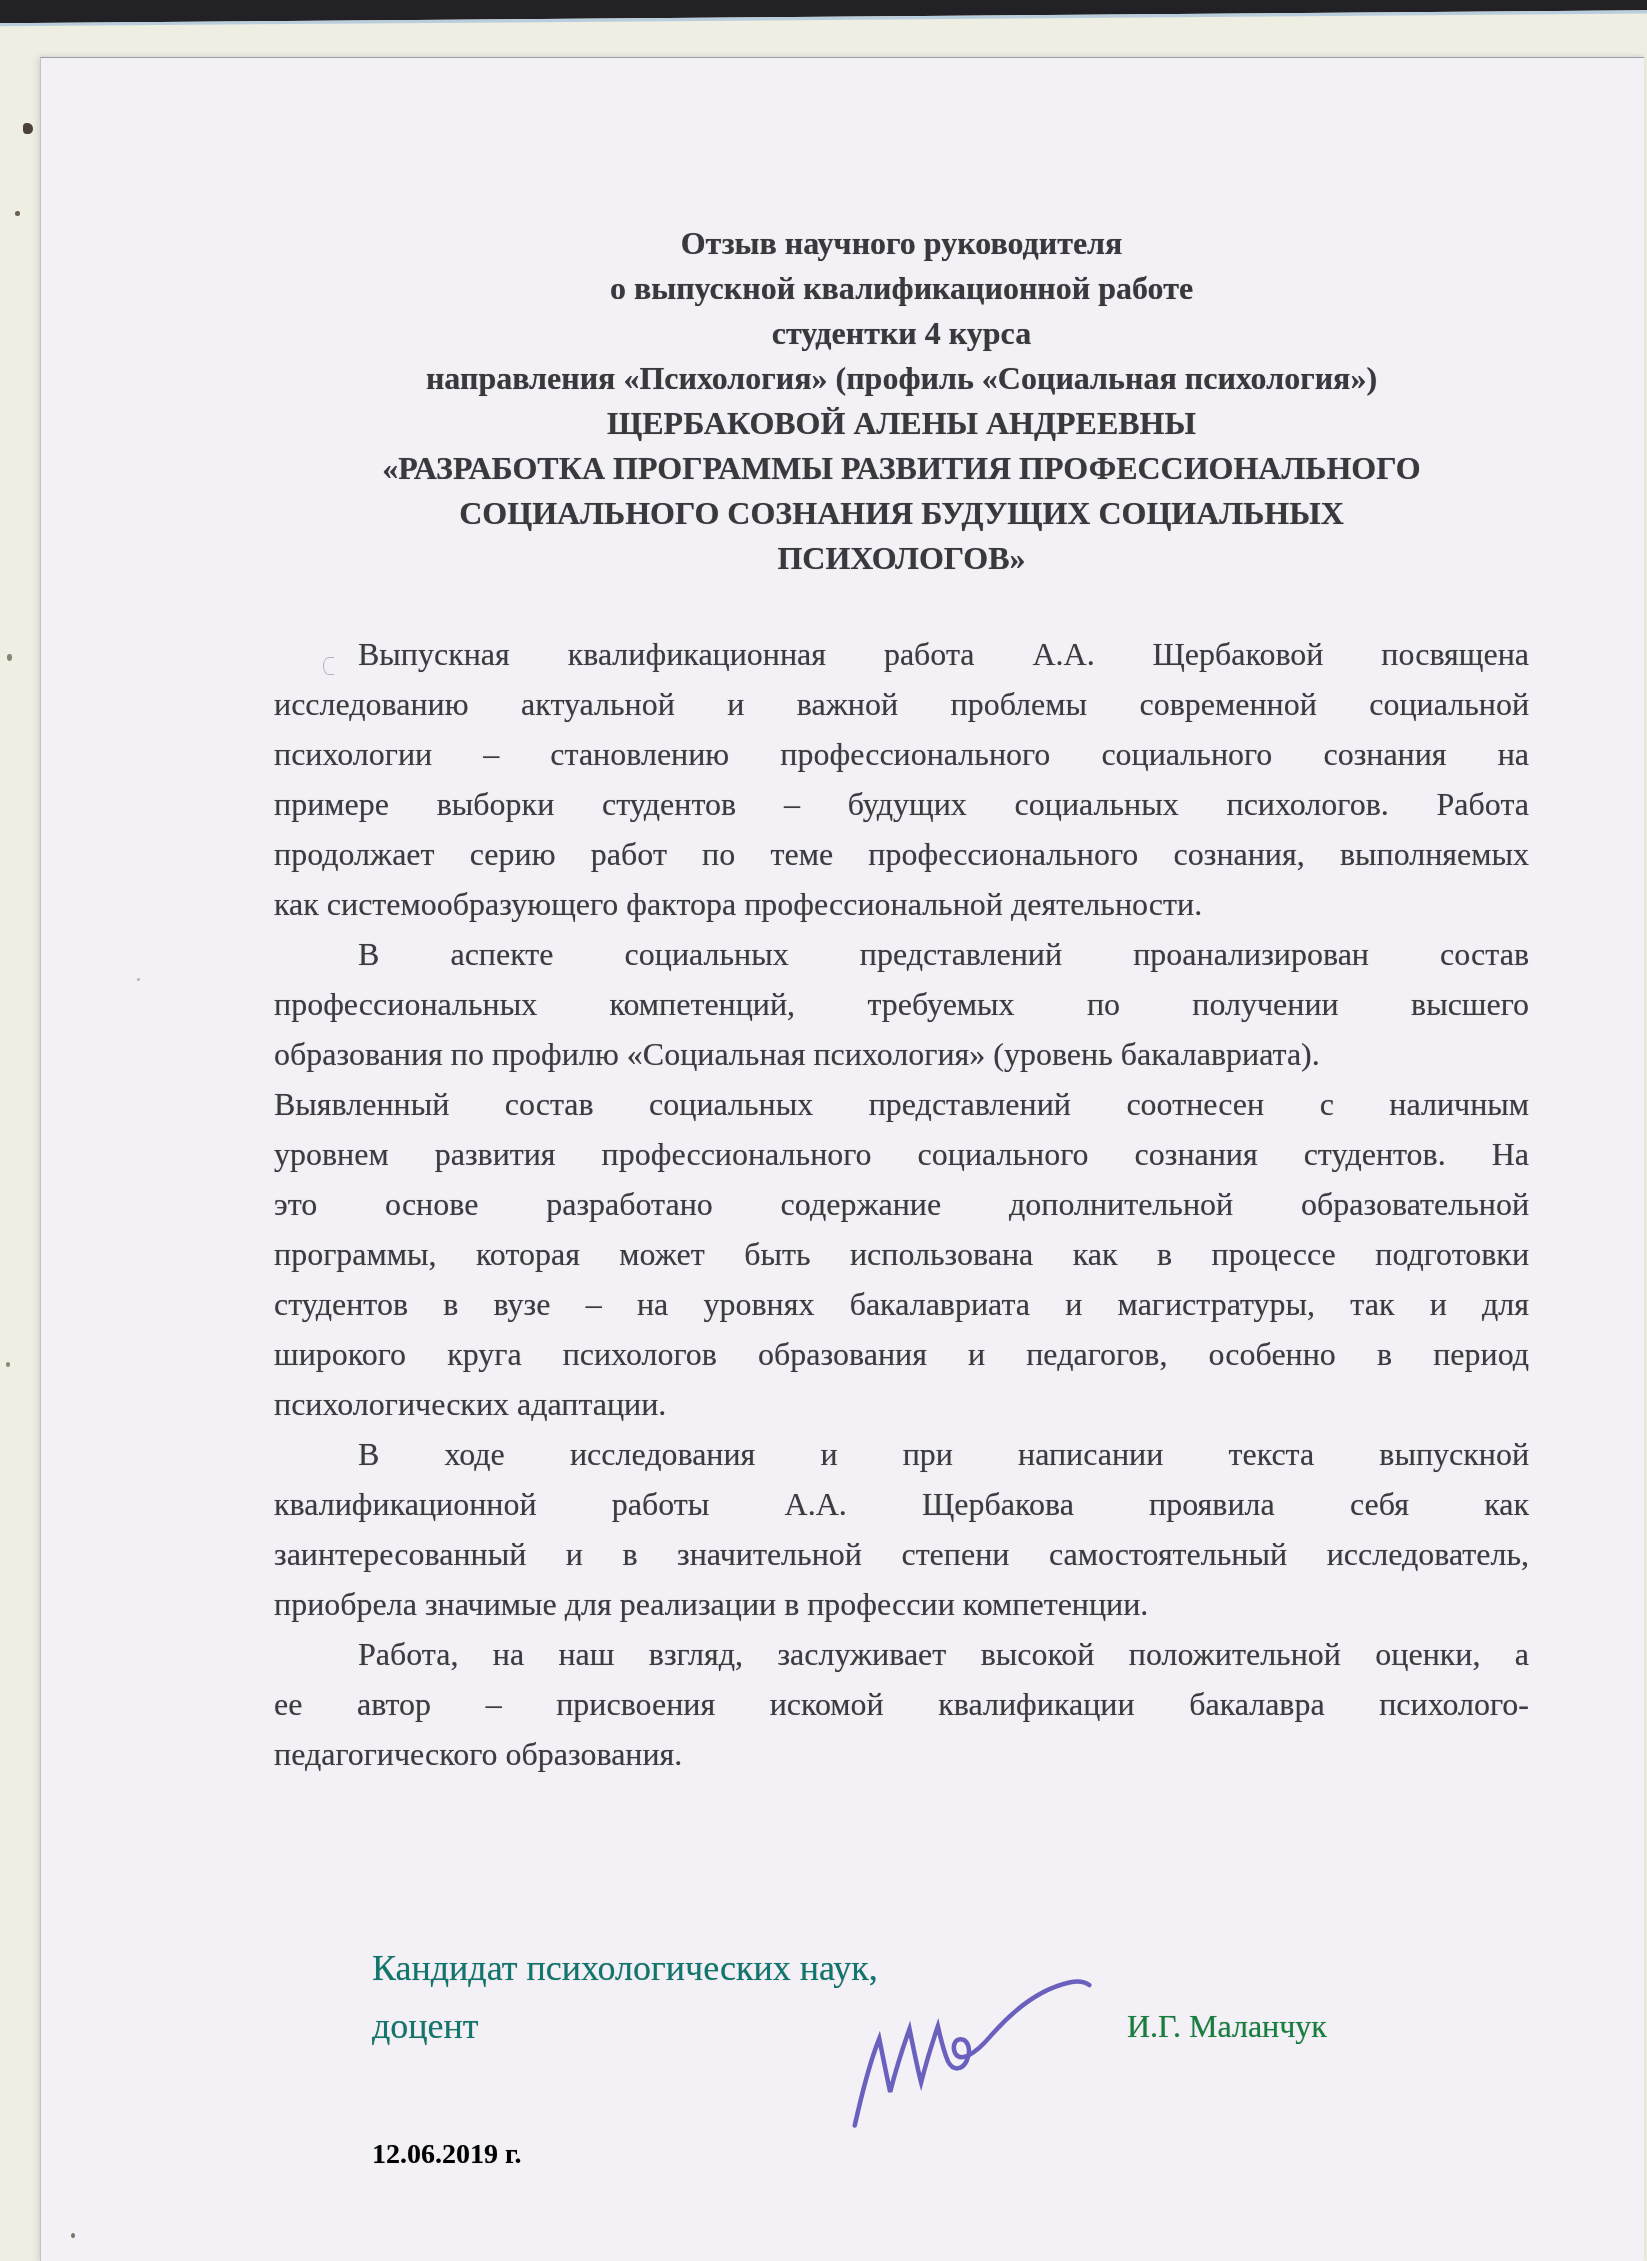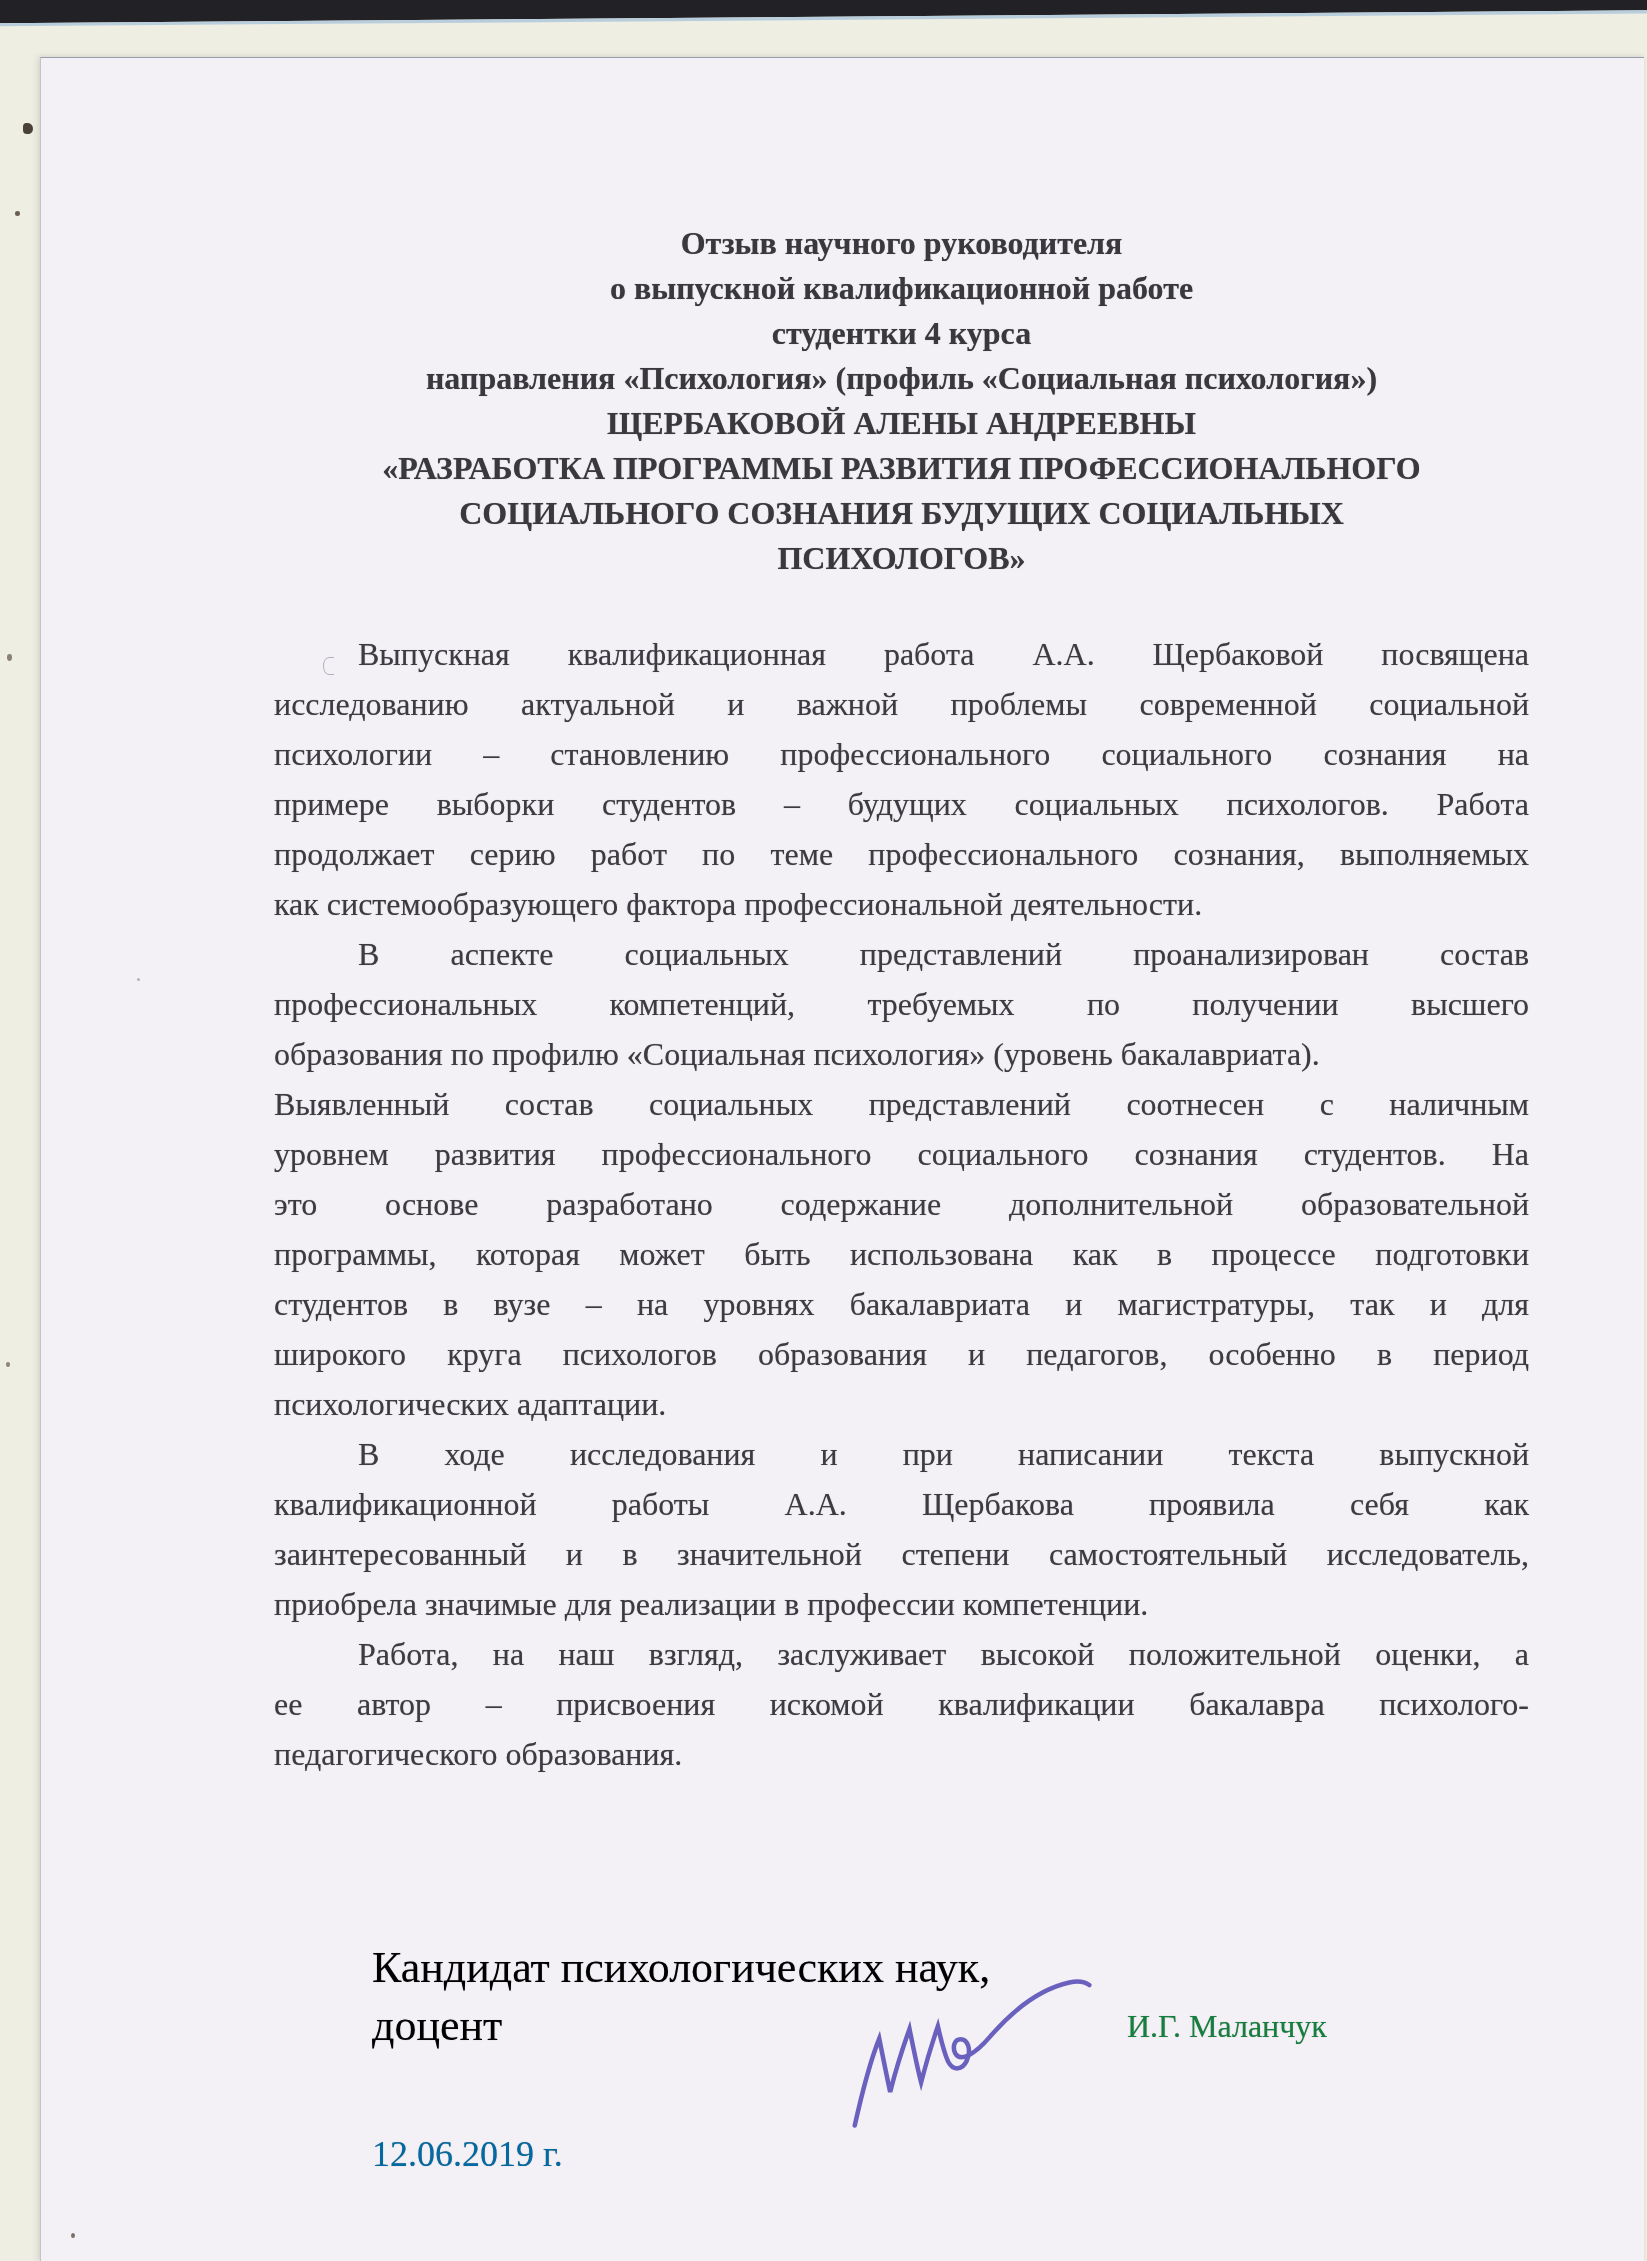--- a/index.html
+++ b/index.html
@@ -31,30 +31,30 @@
     text-shadow:0 0 0.8px rgba(60,59,64,0.5);
   }
   .line{
     box-sizing:border-box;width:100%;height:50px;line-height:50px;
     text-align:justify;text-align-last:justify;
   }
   .line.first{padding-left:84px;}
   .line.last{text-align-last:left;}
   .sigblock{
     position:absolute;left:331px;top:1881px;width:775px;
-    font-size:44px;color:#000000;text-shadow:0 0 0.8px rgba(60,59,64,0.5);
+    font-size:36px;color:#0f766e;text-shadow:0 0 0.8px rgba(60,59,64,0.5);
   }
   .sigblock div{height:58px;line-height:58px;}
   .signame{
     position:absolute;left:1086px;top:1939px;height:58px;line-height:58px;
     font-size:32px;color:#15803d;text-shadow:0 0 0.8px rgba(60,59,64,0.5);
   }
   .sigdate{
     position:absolute;left:331px;top:2067px;height:58px;line-height:58px;
-    font-size:36px;color:#0369a1;text-shadow:0 0 0.8px rgba(60,59,64,0.5);
+    font-size:28px;color:#000000;text-shadow:0 0 0.8px rgba(60,59,64,0.5);font-weight:bold;
   }
   .sigink{position:absolute;left:780px;top:1900px;width:284px;height:174px;}
   
   .speck{position:absolute;border-radius:50%;z-index:6;}
   .sp1{left:23px;top:123px;width:9.7px;height:11px;background:#4a4238;border-radius:40% 60% 55% 45%;}
   .sp2{left:15px;top:211px;width:4.5px;height:4.5px;background:#6a5f50;}
   .sp3{left:7px;top:654px;width:5.2px;height:6.5px;background:#8a8273;}
   .sp4{left:5.8px;top:1362px;width:4.5px;height:5.2px;background:#8d8576;}
   .sp5{left:71px;top:2233px;width:3.9px;height:5.2px;background:#7b7264;}
   .sp6{left:96px;top:920px;width:3.2px;height:3.2px;background:#b9b2a6;z-index:3;}

